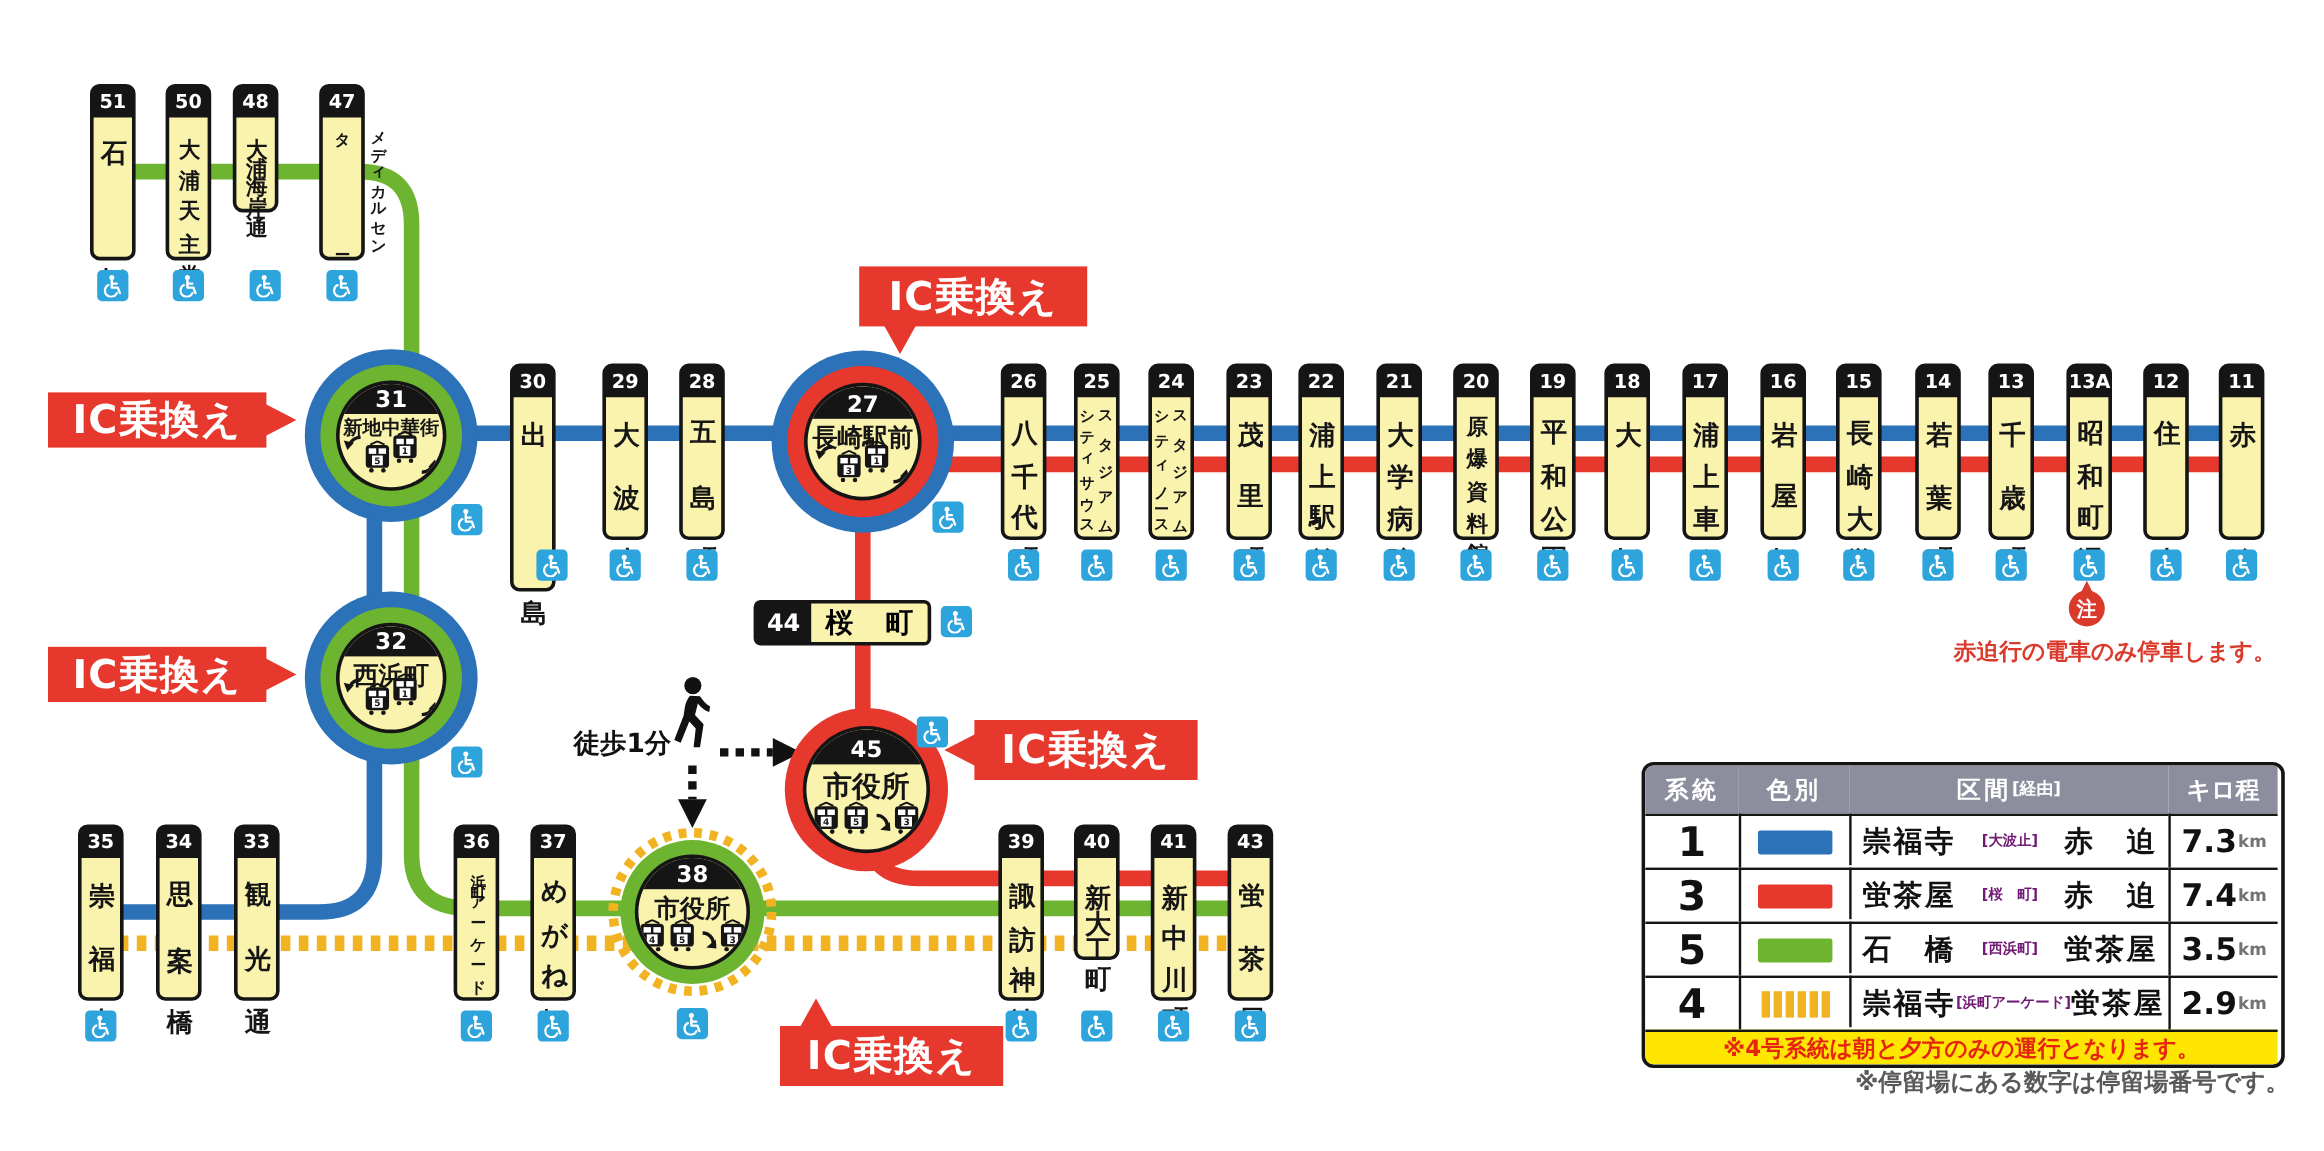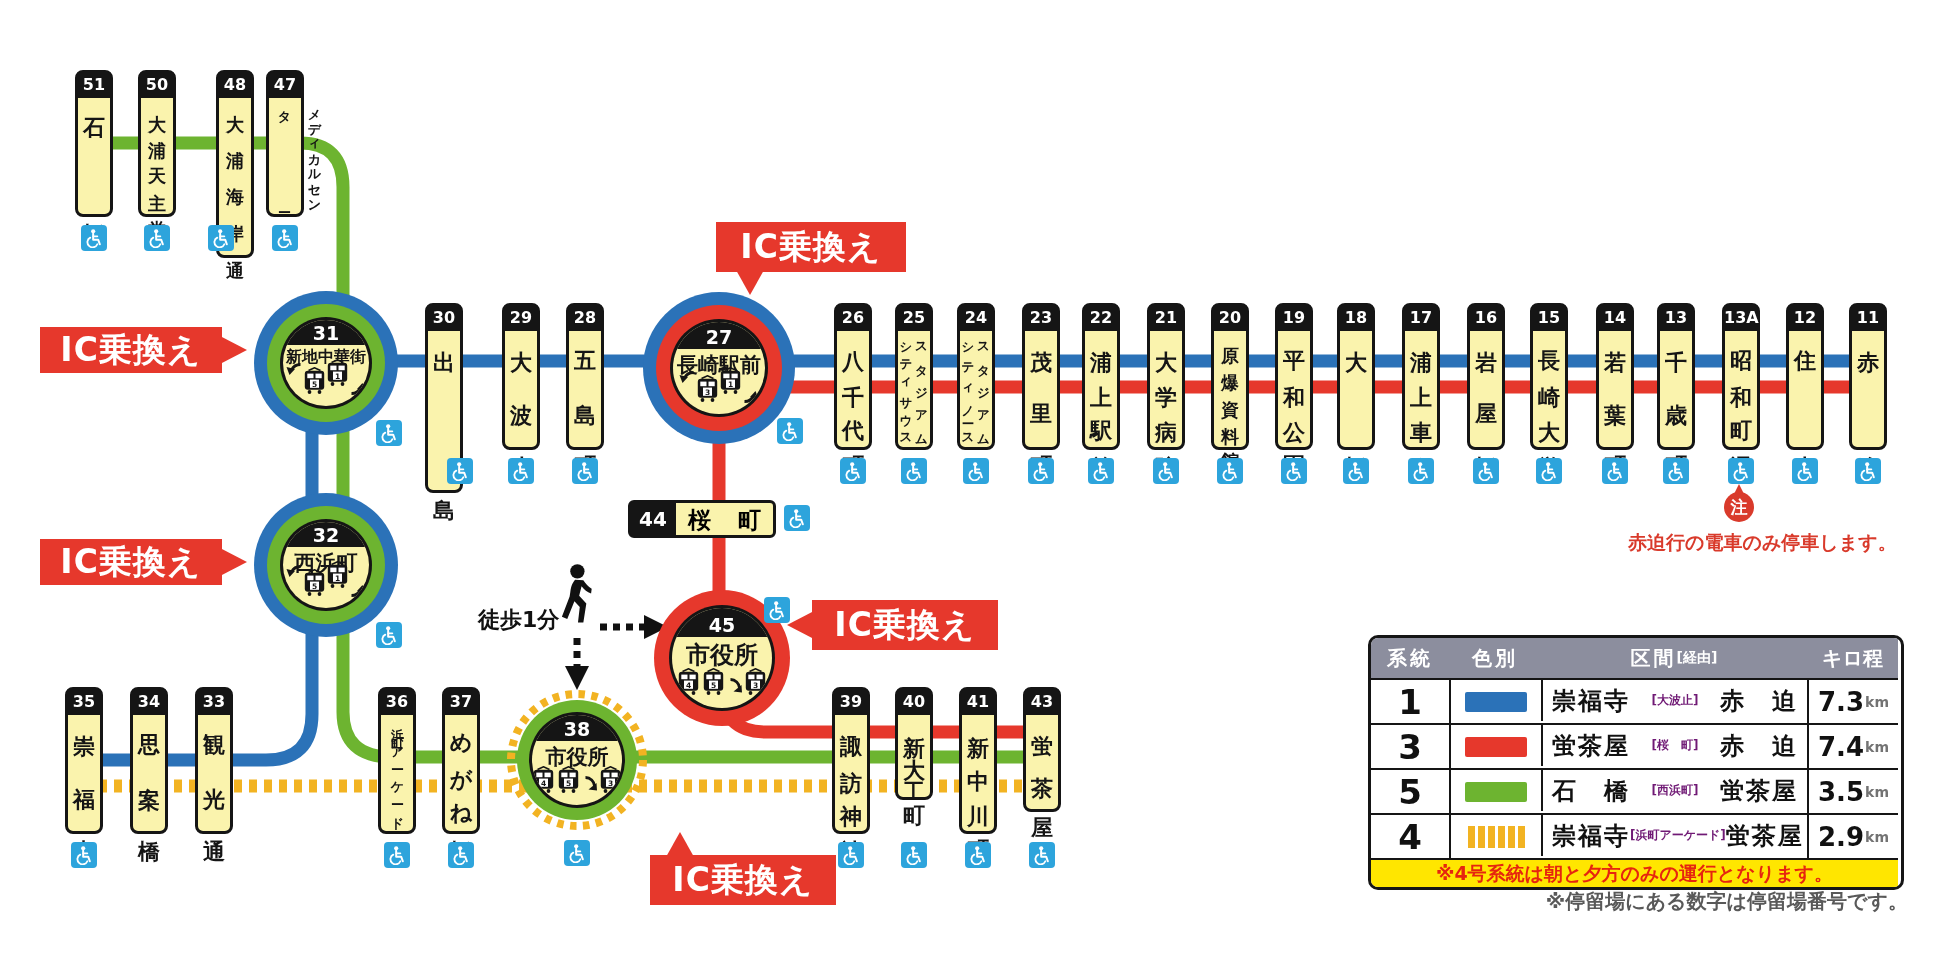--- a/index.html
+++ b/index.html
@@ -162,21 +162,21 @@
       <div class="name">大浦天主堂</div>
     </div>
     <div class="wc" style="left:144px;top:225px">
       <svg width="20" height="20" viewBox="0 0 24 24">
         <circle cx="11" cy="4" r="2.5" fill="#fff"></circle>
         <path d="M11 7 L11 14 L17 14 L19 19.5" stroke="#fff" stroke-width="2.4" fill="none" stroke-linecap="round" stroke-linejoin="round"></path>
         <path d="M11 10 H16" stroke="#fff" stroke-width="2.2" stroke-linecap="round"></path>
         <path d="M7.5 11.5 A 6.2 6.2 0 1 0 16 19.5" stroke="#fff" stroke-width="2.2" fill="none" stroke-linecap="round"></path>
       </svg>
     </div>
-    <div class="station sz-mid" style="left:216px;top:70px;height:188px">
+    <div class="station sz-mid" style="left:194px;top:70px;height:107px">
       <div class="num">48</div>
       <div class="name">大浦海岸通</div>
     </div>
     <div class="wc" style="left:208px;top:225px">
       <svg width="20" height="20" viewBox="0 0 24 24">
         <circle cx="11" cy="4" r="2.5" fill="#fff"></circle>
         <path d="M11 7 L11 14 L17 14 L19 19.5" stroke="#fff" stroke-width="2.4" fill="none" stroke-linecap="round" stroke-linejoin="round"></path>
         <path d="M11 10 H16" stroke="#fff" stroke-width="2.2" stroke-linecap="round"></path>
         <path d="M7.5 11.5 A 6.2 6.2 0 1 0 16 19.5" stroke="#fff" stroke-width="2.2" fill="none" stroke-linecap="round"></path>
       </svg>
@@ -506,21 +506,21 @@
       <div class="name">新中川町</div>
     </div>
     <div class="wc" style="left:965px;top:842px">
       <svg width="20" height="20" viewBox="0 0 24 24">
         <circle cx="11" cy="4" r="2.5" fill="#fff"></circle>
         <path d="M11 7 L11 14 L17 14 L19 19.5" stroke="#fff" stroke-width="2.4" fill="none" stroke-linecap="round" stroke-linejoin="round"></path>
         <path d="M11 10 H16" stroke="#fff" stroke-width="2.2" stroke-linecap="round"></path>
         <path d="M7.5 11.5 A 6.2 6.2 0 1 0 16 19.5" stroke="#fff" stroke-width="2.2" fill="none" stroke-linecap="round"></path>
       </svg>
     </div>
-    <div class="station sz-normal" style="left:1023px;top:687px;height:125px">
+    <div class="station sz-normal" style="left:1023px;top:687px;height:147px">
       <div class="num">43</div>
       <div class="name">蛍茶屋</div>
     </div>
     <div class="wc" style="left:1029px;top:842px">
       <svg width="20" height="20" viewBox="0 0 24 24">
         <circle cx="11" cy="4" r="2.5" fill="#fff"></circle>
         <path d="M11 7 L11 14 L17 14 L19 19.5" stroke="#fff" stroke-width="2.4" fill="none" stroke-linecap="round" stroke-linejoin="round"></path>
         <path d="M11 10 H16" stroke="#fff" stroke-width="2.2" stroke-linecap="round"></path>
         <path d="M7.5 11.5 A 6.2 6.2 0 1 0 16 19.5" stroke="#fff" stroke-width="2.2" fill="none" stroke-linecap="round"></path>
       </svg>

